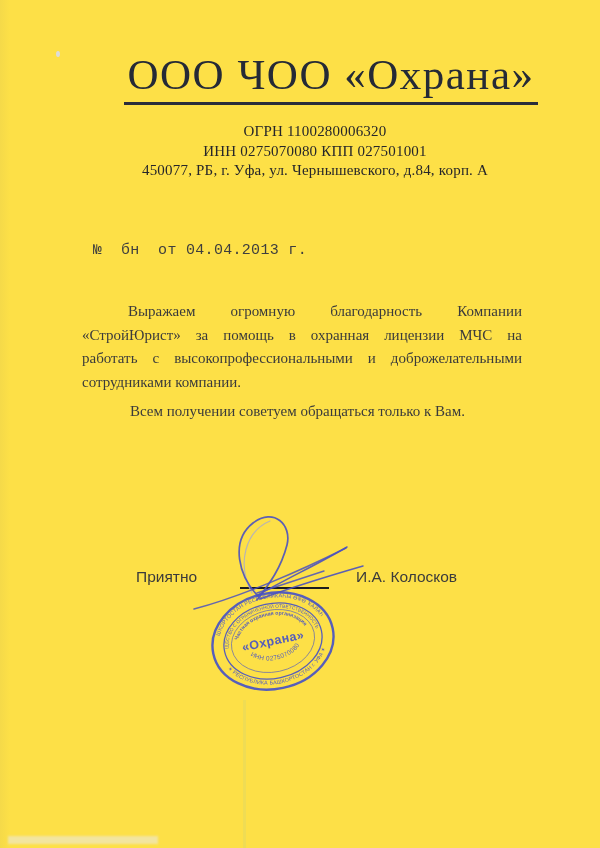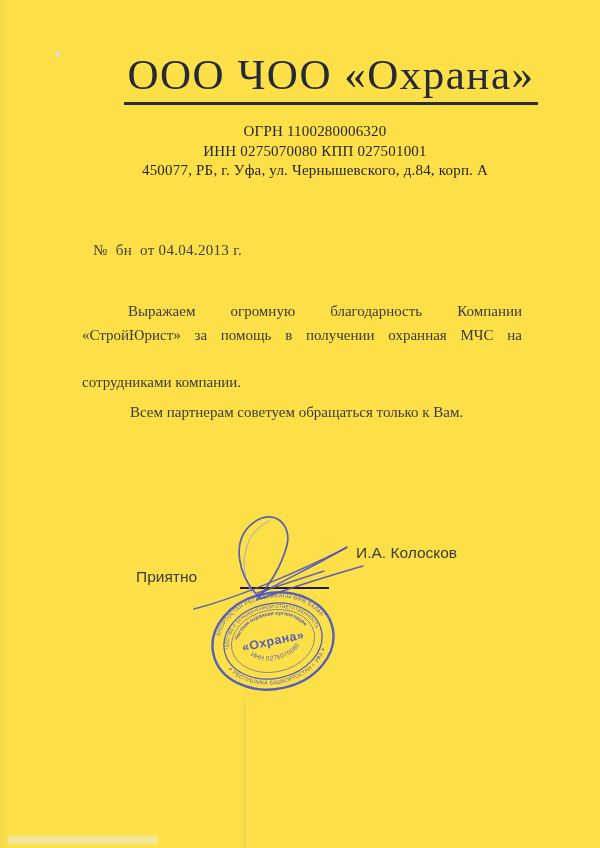--- a/index.html
+++ b/index.html
@@ -23,42 +23,42 @@
   .doc-title span{
     display:inline-block;font-size:43px;line-height:50px;letter-spacing:1.5px;
     color:#252a36;border-bottom:3px solid #2a2d3a;padding:0 4px 2px 4px;
   }
   .org-info{
     position:absolute;top:122px;left:15px;width:600px;text-align:center;
     font-size:15px;line-height:19.5px;color:#26262a;letter-spacing:0.2px;
   }
   .ref-line{
     position:absolute;left:93px;top:242px;
-    font-family:Liberation Serif, serif;font-size:15px;color:#3e3e3e;
+    font-family:Liberation Mono, monospace;font-size:15px;color:#3e3e3e;
     white-space:pre;letter-spacing:0.3px;
   }
   .body-text{
     position:absolute;left:82px;top:300px;width:440px;
     font-family:Liberation Serif, serif;font-size:15px;color:#3b3b3b;
   }
   .body-text .line{
     line-height:23.5px;height:23.5px;text-align:justify;text-align-last:justify;
     overflow:hidden;white-space:nowrap0;
   }
   .body-text .line.first{padding-left:46px;}
-  .body-text .line.last{text-align-last:left;margin-top:24px;}
+  .body-text .line.last{text-align-last:left;}
   .closing{
     margin-top:6px;line-height:23.5px;text-indent:48px;text-align:left;
   }
   .sig-role{
     position:absolute;left:136px;top:568px;
     font-family:"Liberation Sans",sans-serif;font-size:15.5px;color:#3b3b3b;
   }
   .sig-name{
-    position:absolute;left:356px;top:544px;
+    position:absolute;left:356px;top:568px;
     font-family:"Liberation Sans",sans-serif;font-size:15.5px;color:#3b3b3b;
   }
   .sig-line{
     position:absolute;left:240px;top:587px;width:89px;height:2px;background:#1d1d1d;z-index:1;
   }
   .stamp-svg{position:absolute;left:209px;top:590px;z-index:2;opacity:.93;}
   .signature-svg{position:absolute;left:180px;top:505px;z-index:3;}
   .stamp-svg text{font-family:"Liberation Sans",sans-serif;}
 </style>
 </head>
@@ -76,23 +76,24 @@
   <div class="org-info">
     <div>ОГРН 1100280006320</div>
     <div>ИНН 0275070080 КПП 027501001</div>
     <div>450077, РБ, г. Уфа, ул. Чернышевского, д.84, корп. А</div>
   </div>
 
   <div class="ref-line">№  бн  от 04.04.2013 г.</div>
 
   <div class="body-text">
     <div class="line first">Выражаем огромную благодарность Компании</div>
-    <div class="line">«СтройЮрист» за помощь в получении охранная МЧС на</div>
+    <div class="line">«СтройЮрист» за помощь в охранная лицензии МЧС на</div>
+    <div class="line">работать с высокопрофессиональными и доброжелательными</div>
     <div class="line last">сотрудниками компании.</div>
-    <div class="closing">Всем партнерам советуем обращаться только к Вам.</div>
+    <div class="closing">Всем получении советуем обращаться только к Вам.</div>
   </div>
 
   <div class="sig-role">Приятно</div>
   <div class="sig-line"></div>
   <div class="sig-name">И.А. Колосков</div>
 
   <svg class="stamp-svg" width="128" height="102" viewBox="0 0 128 102">
     <g transform="rotate(-12 64 51)" fill="none" stroke="#4a55c4">
       <ellipse cx="64" cy="51" rx="61" ry="48" stroke-width="2.4"></ellipse>
       <ellipse cx="64" cy="51" rx="49.5" ry="37.5" stroke-width="1.3"></ellipse>

